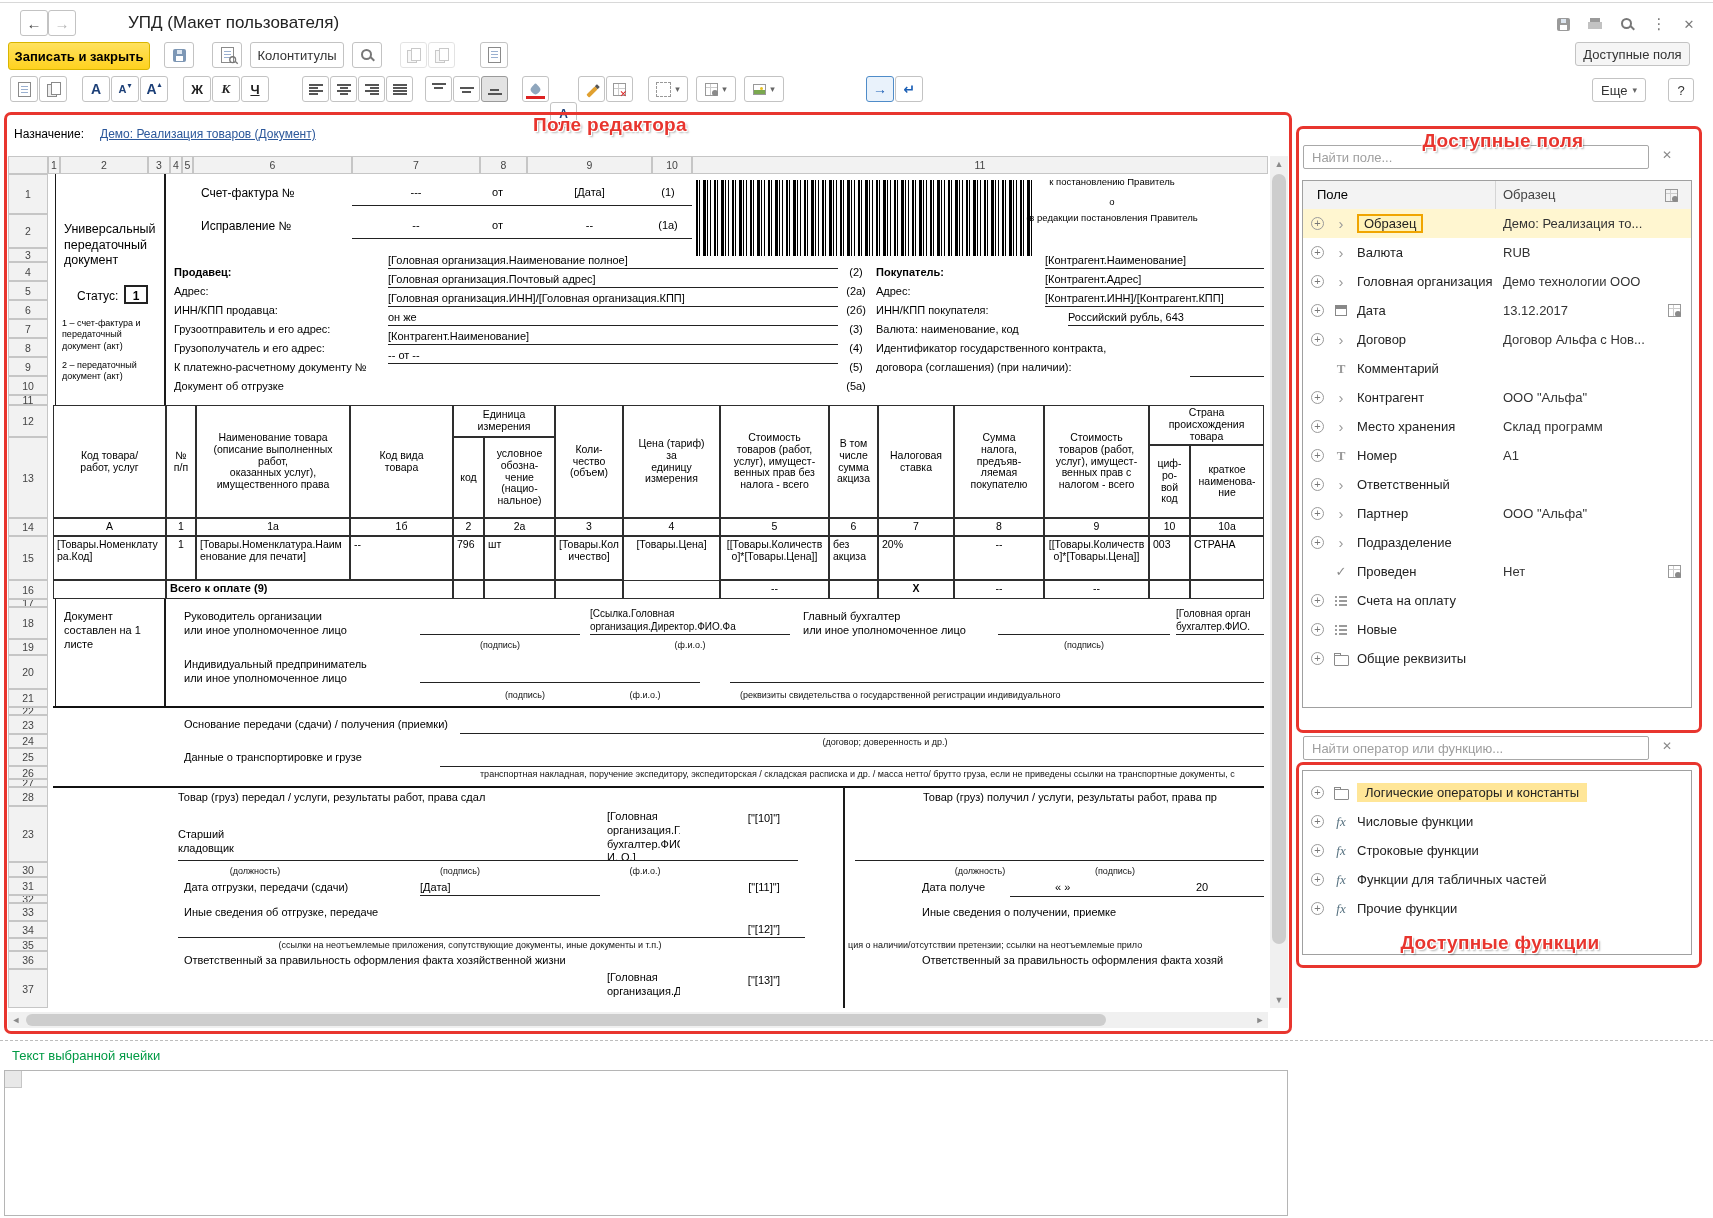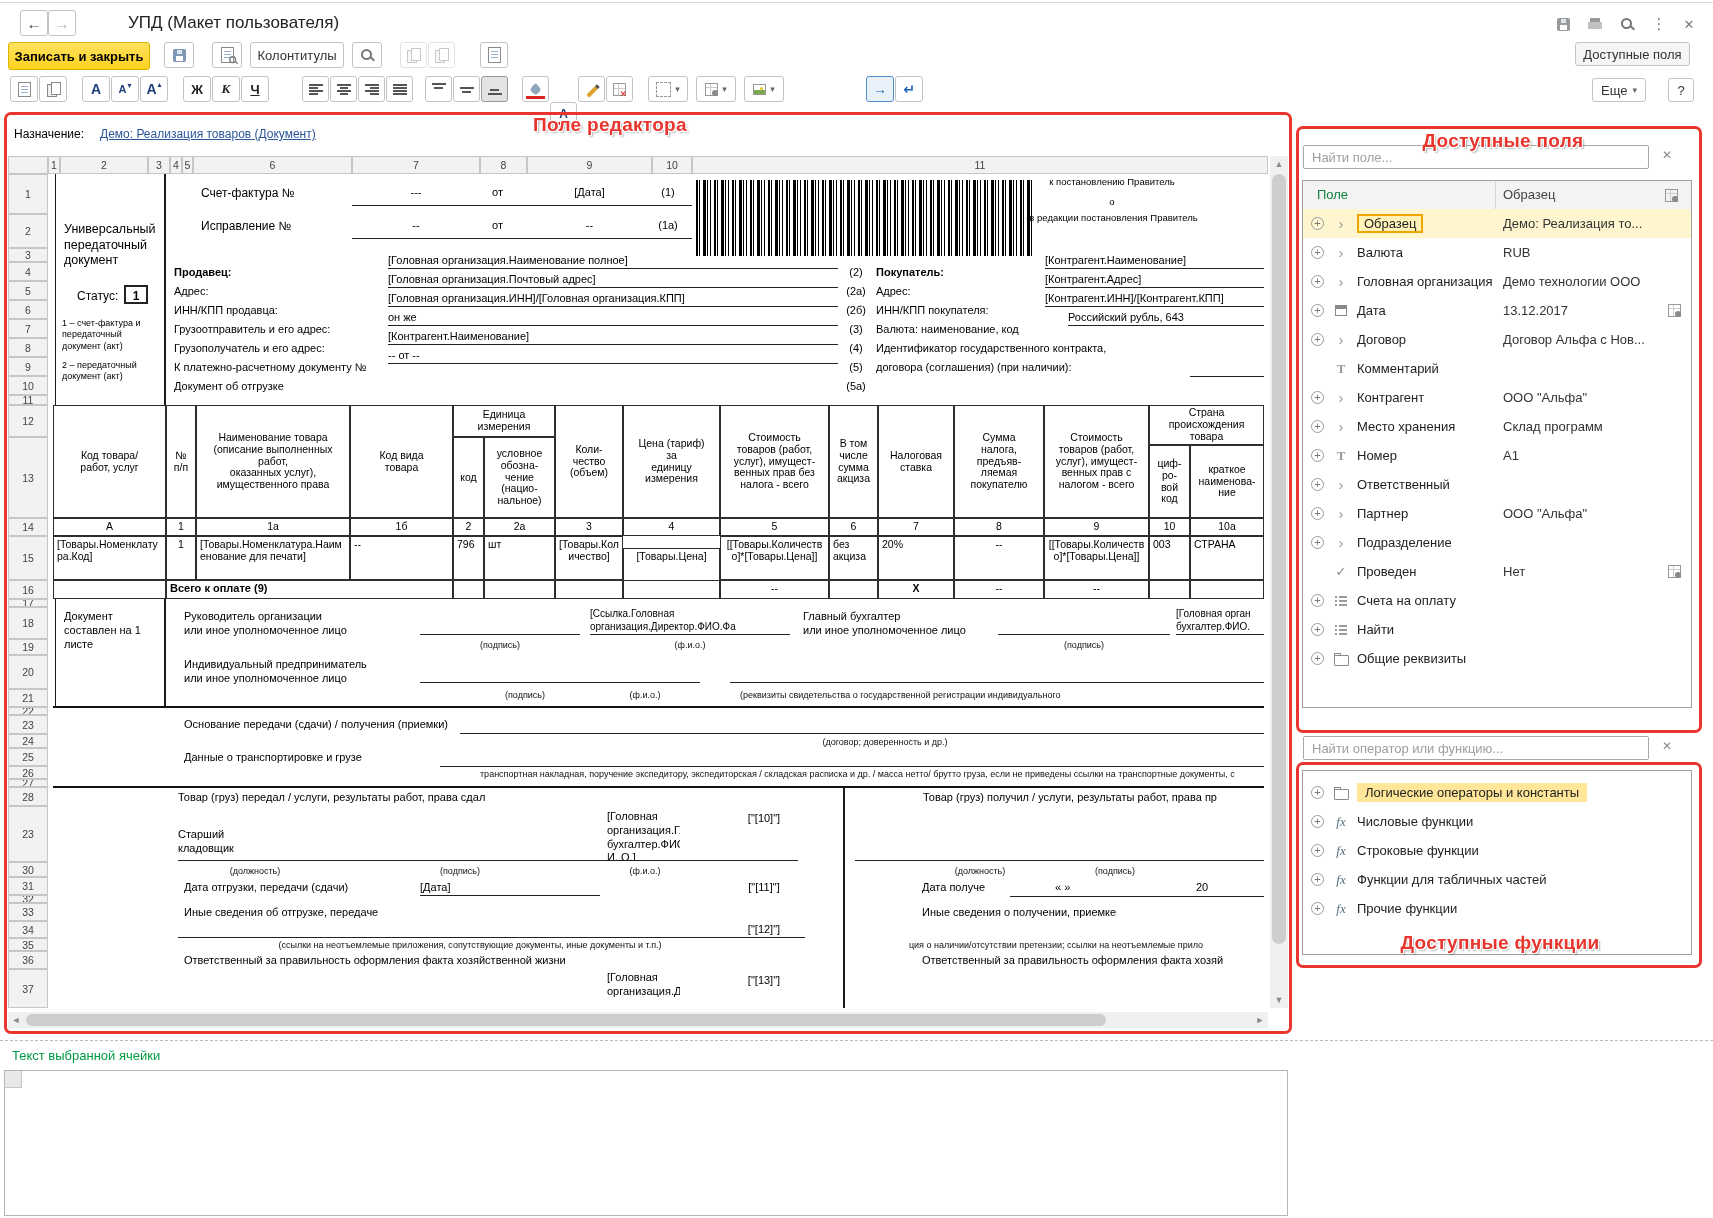--- a/index.html
+++ b/index.html
@@ -450,21 +450,21 @@
   <div class="th" style="left:1149px;top:518px;width:41px;height:18px">10</div>
   <div class="th" style="left:1190px;top:518px;width:74px;height:18px">10а</div>
 
   <div class="td" style="left:53px;top:536px;width:113px;height:44px">[Товары.Номенклатура.Код]</div>
   <div class="td rgt" style="left:166px;top:536px;width:30px;height:44px">1</div>
   <div class="td" style="left:196px;top:536px;width:154px;height:44px">[Товары.Номенклатура.Наименование для печати]</div>
   <div class="td" style="left:350px;top:536px;width:103px;height:44px">--</div>
   <div class="td" style="left:453px;top:536px;width:31px;height:44px">796</div>
   <div class="td" style="left:484px;top:536px;width:71px;height:44px">шт</div>
   <div class="td ctr" style="left:555px;top:536px;width:68px;height:44px">[Товары.Количество]</div>
-  <div class="td ctr" style="left:623px;top:548px;width:97px;height:50px">[Товары.Цена]</div>
+  <div class="td ctr" style="left:623px;top:536px;width:97px;height:50px">[Товары.Цена]</div>
   <div class="td rgt" style="left:720px;top:536px;width:109px;height:44px">[[Товары.Количество]*[Товары.Цена]]</div>
   <div class="td" style="left:829px;top:536px;width:49px;height:44px">без акциза</div>
   <div class="td" style="left:878px;top:536px;width:76px;height:44px">20%</div>
   <div class="td rgt" style="left:954px;top:536px;width:90px;height:44px">--</div>
   <div class="td rgt" style="left:1044px;top:536px;width:105px;height:44px">[[Товары.Количество]*[Товары.Цена]]</div>
   <div class="td" style="left:1149px;top:536px;width:41px;height:44px">003</div>
   <div class="td" style="left:1190px;top:536px;width:74px;height:44px">СТРАНА</div>
 
   <div class="td" style="left:53px;top:580px;width:113px;height:19px"></div>
   <div class="td b" style="left:166px;top:580px;width:287px;height:19px;font-size:11px">Всего к оплате (9)</div>
@@ -532,21 +532,21 @@
   <div class="fl ctr" style="left:738px;top:881px;width:52px">["[11]"]</div>
   <div class="fl" style="left:922px;top:881px;width:78px;overflow:hidden">Дата получе</div>
   <div class="fl" style="left:1055px;top:881px">«      »</div>
   <div class="fl" style="left:1196px;top:881px">20</div>
   <div class="hline" style="left:1010px;top:896px;width:254px"></div>
   <div class="fl" style="left:184px;top:906px">Иные сведения об отгрузке, передаче</div>
   <div class="fl" style="left:922px;top:906px">Иные сведения о получении, приемке</div>
   <div class="fl ctr" style="left:738px;top:923px;width:52px">["[12]"]</div>
   <div class="hline" style="left:178px;top:937px;width:627px"></div>
   <div class="fh" style="left:190px;top:940px;width:560px">(ссылки на неотъемлемые приложения, сопутствующие документы, иные документы и т.п.)</div>
-  <div class="fh" style="left:848px;top:940px;width:416px;text-align:center">ция о наличии/отсутствии претензии; ссылки на неотъемлемые прило</div>
+  <div class="fh" style="left:848px;top:940px;width:416px;text-align:left">ция о наличии/отсутствии претензии; ссылки на неотъемлемые прило</div>
   <div class="fl" style="left:184px;top:954px">Ответственный за правильность оформления факта хозяйственной жизни</div>
   <div class="fl" style="left:922px;top:954px;width:342px;overflow:hidden">Ответственный за правильность оформления факта хозяй</div>
   <div class="flw" style="left:607px;top:971px;width:73px;height:36px;overflow:hidden">[Головная организация.Директор.ФИО.Фами</div>
   <div class="fl ctr" style="left:738px;top:974px;width:52px">["[13]"]</div>
 
   <div class="scroll" style="left:1270px;top:156px;width:18px;height:852px">
     <div class="sarr" style="left:0;top:0;width:18px;height:16px">▲</div>
     <div class="thumb" style="left:2px;top:18px;width:14px;height:770px"></div>
     <div class="sarr" style="left:0;bottom:0;width:18px;height:16px">▼</div>
   </div>
@@ -556,21 +556,21 @@
     <div class="sarr" style="right:0;top:0;width:16px;height:16px">►</div>
   </div>
 
   <div class="rframe" style="left:1296px;top:126px;width:400px;height:601px"></div>
   <div class="ann" style="left:1398px;top:130px;width:210px">Доступные поля</div>
   <input class="search" style="left: 1303px; top: 145px; width: 346px;" placeholder="Найти поле...">
   <div class="abs" style="left:1662px;top:148px;color:#8a8a8a;font-size:12px;cursor:pointer">✕</div>
 
   <div class="plist" style="left:1302px;top:180px;width:390px;height:528px"></div>
   <div class="abs" style="left:1303px;top:181px;width:388px;height:28px;background:#f3f3f3;border-bottom:1px solid #c8c8c8">
-    <span class="abs" style="left:14px;top:6px;font-size:13px;color:#15803d">Поле</span>
+    <span class="abs" style="left:14px;top:6px;font-size:13px;color:#000000">Поле</span>
     <span class="abs" style="left:200px;top:6px;font-size:13px;color:#444">Образец</span>
     <span class="icx i-gridgear abs" style="left:362px;top:7px"></span>
     <span class="abs" style="left:192px;top:0;width:1px;height:28px;background:#d5d5d5"></span>
   </div>
 
   <div class="prow" style="top:209px;background:#fff6d0">
     <span class="pplus">+</span>
     <span class="ptype chev">›</span>
     <span class="plabel" style="border:2px solid #f0a500;background:#fff3b8;padding:0 5px">Образец</span>
     <span class="psample">Демо: Реализация то...</span>
@@ -656,21 +656,21 @@
     <span class="ptype">
         <span class="icx i-list"></span>
       </span>
     <span class="plabel">Счета на оплату</span>
   </div>
   <div class="prow" style="top:615px">
     <span class="pplus">+</span>
     <span class="ptype">
         <span class="icx i-list"></span>
       </span>
-    <span class="plabel">Найти</span>
+    <span class="plabel">Новые</span>
   </div>
   <div class="prow" style="top:644px">
     <span class="pplus">+</span>
     <span class="ptype">
         <span class="icx i-folder"></span>
       </span>
     <span class="plabel">Общие реквизиты</span>
   </div>
 
   <input class="search" style="left: 1303px; top: 736px; width: 346px;" placeholder="Найти оператор или функцию...">

